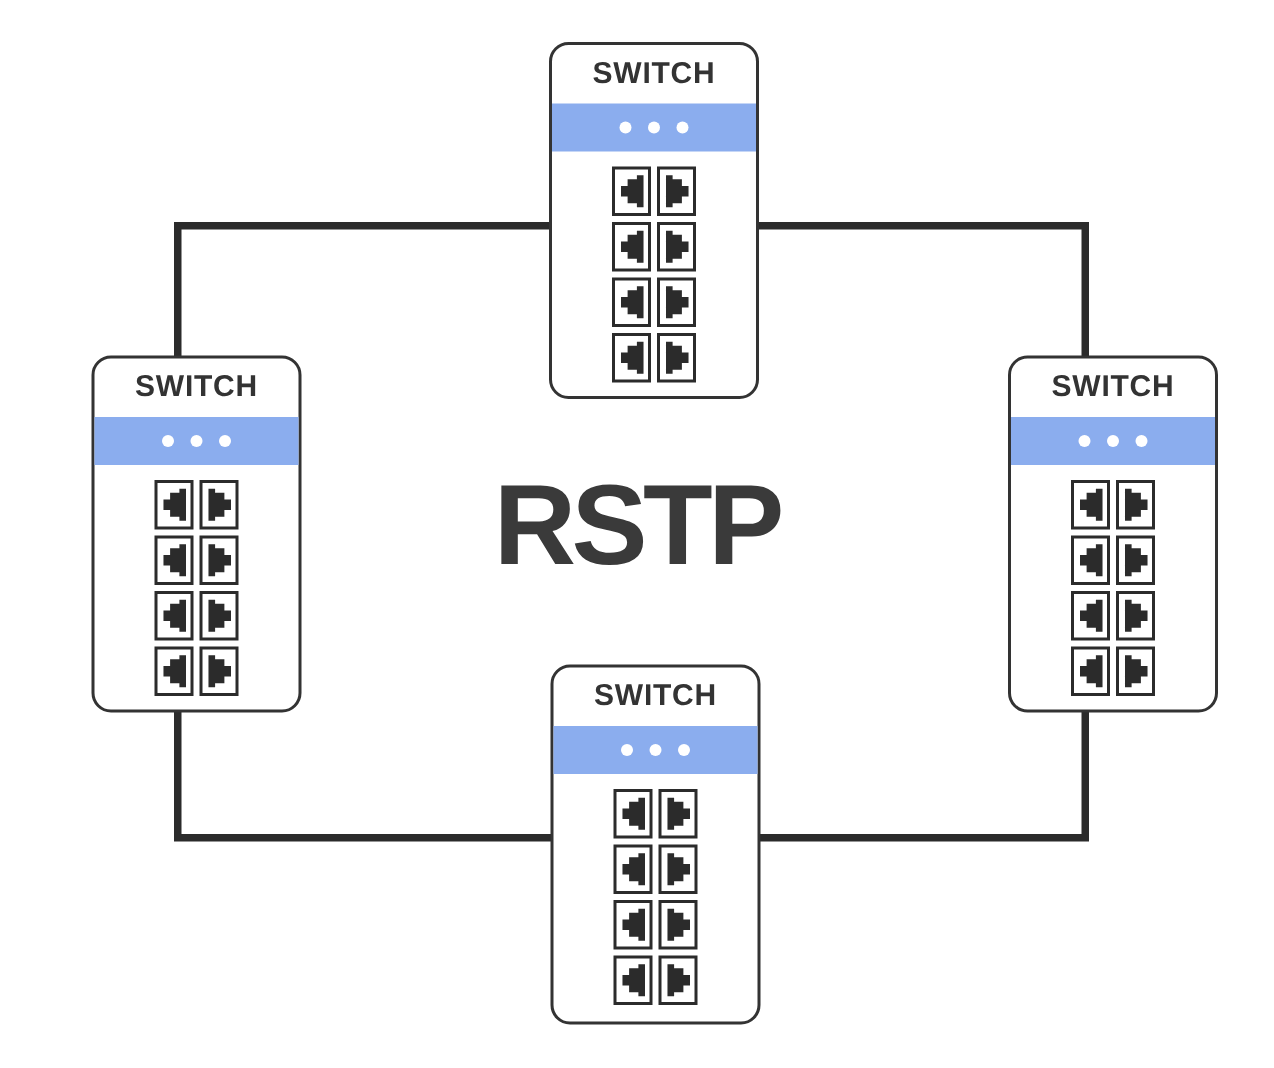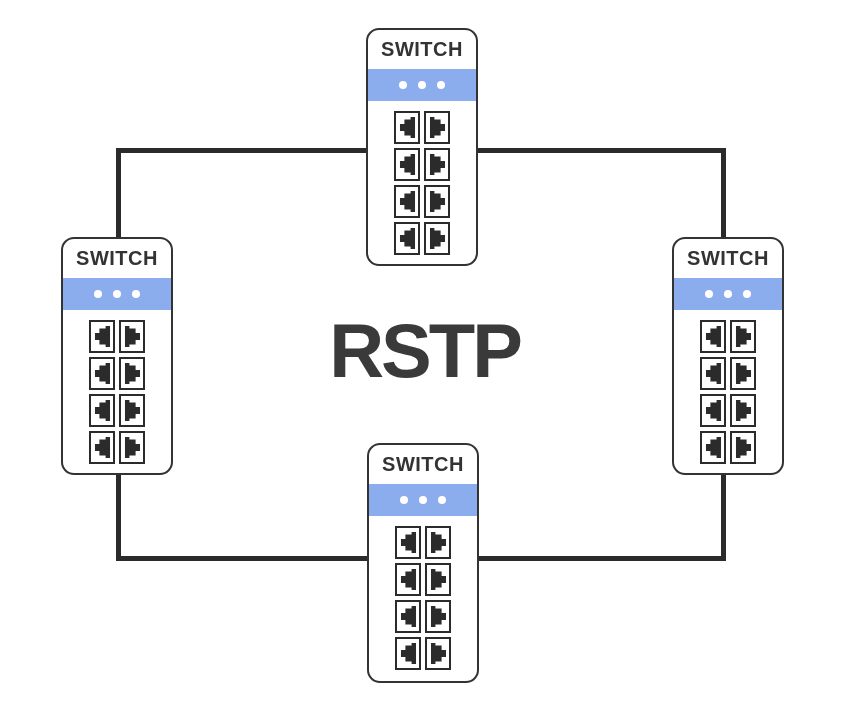--- a/index.html
+++ b/index.html
@@ -13,21 +13,21 @@
     border:5px solid #2b2b2b;box-sizing:border-box;
   }
   
   .center-title{
     position:absolute;left:0;top:308px;width:849px;
     text-align:center;font-size:76px;line-height:86px;font-weight:bold;
     color:#3a3a3a;letter-spacing:-3px;
   }
   
   .switch{
-    position:absolute;width:112px;height:238px;background:#ffffff;
+    position:absolute;width:140px;height:238px;background:#ffffff;
     border:2.5px solid #333333;border-radius:13px;box-sizing:border-box;
     display:flex;flex-direction:column;align-items:center;
   }
   .sw-top{left:366px;top:28px;}
   .sw-left{left:61px;top:237px;}
   .sw-right{left:672px;top:237px;}
   .sw-bottom{left:367px;top:443px;height:240px;}
   .switch-title{
     height:39px;display:flex;align-items:center;justify-content:center;
     font-size:20px;font-weight:bold;color:#333333;letter-spacing:0.5px;

